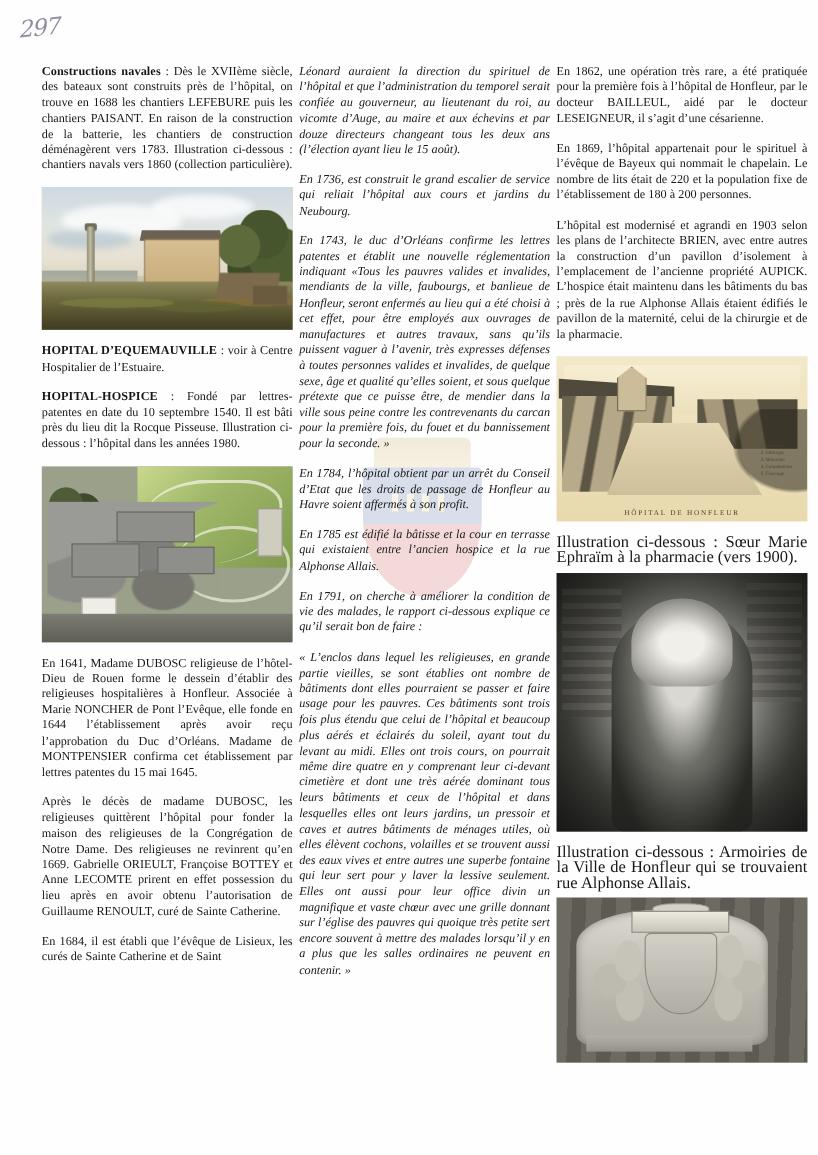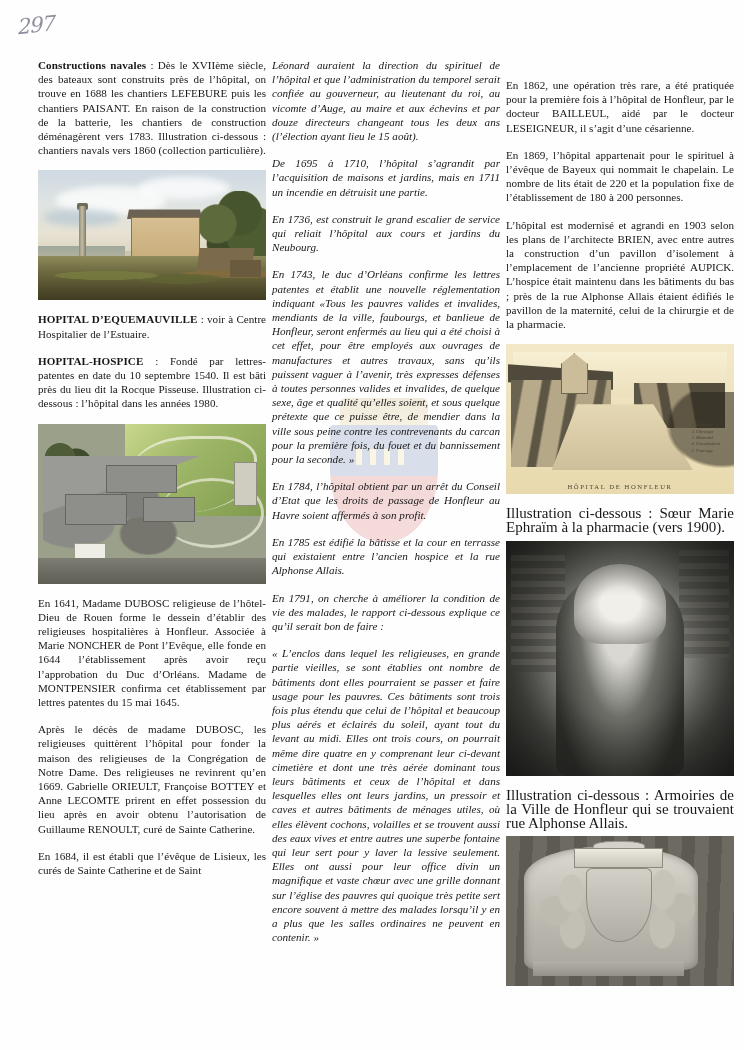--- a/index.html
+++ b/index.html
@@ -36,21 +36,21 @@
   }
 
   
   .col {
     position: absolute;
     top: 58px;
     width: 228px;
   }
   #col-left   { left: 38px;  }
   #col-mid    { left: 272px; font-style: italic; }
-  #col-right  { left: 506px; margin-top: 20px; }
+  #col-right  { left: 506px; }
 
   p.par {
     margin: 0 0 13px 0;
     font-size: 11.1px;
     line-height: 14.2px;
     text-align: justify;
     text-justify: inter-word;
     -webkit-hyphens: none;
     hyphens: none;
     word-spacing: .1px;
@@ -394,21 +394,20 @@
       <div class="lowstrip"></div>
     </div>
 
     <p class="par">En 1641, Madame DUBOSC religieuse de l’hôtel-Dieu de Rouen forme le dessein d’établir des religieuses hospitalières à Honfleur. Associée à Marie NONCHER de Pont l’Evêque, elle fonde en 1644 l’établissement après avoir reçu l’approbation du Duc d’Orléans. Madame de MONTPENSIER confirma cet établissement par lettres patentes du 15 mai 1645.</p>
     <p class="par">Après le décès de madame DUBOSC, les religieuses quittèrent l’hôpital pour fonder la maison des religieuses de la Congrégation de Notre Dame. Des religieuses ne revinrent qu’en 1669. Gabrielle ORIEULT, Françoise BOTTEY et Anne LECOMTE prirent en effet possession du lieu après en avoir obtenu l’autorisation de Guillaume RENOULT, curé de Sainte Catherine.</p>
     <p class="par">En 1684, il est établi que l’évêque de Lisieux, les curés de Sainte Catherine et de Saint</p>
   </div>
 
   <div class="col" id="col-mid">
     <p class="par">Léonard auraient la direction du spirituel de l’hôpital et que l’administration du temporel serait confiée au gouverneur, au lieutenant du roi, au vicomte d’Auge, au maire et aux échevins et par douze directeurs changeant tous les deux ans (l’élection ayant lieu le 15 août).</p>
-    <p class="par">De 1695 à 1710, l’hôpital s’agrandit par l’acquisition de maisons et jardins, mais en 1711 un incendie en détruisit une partie.</p>
     <p class="par">En 1736, est construit le grand escalier de service qui reliait l’hôpital aux cours et jardins du Neubourg.</p>
     <p class="par">En 1743, le duc d’Orléans confirme les lettres patentes et établit une nouvelle réglementation indiquant «Tous les pauvres valides et invalides, mendiants de la ville, faubourgs, et banlieue de Honfleur, seront enfermés au lieu qui a été choisi à cet effet, pour être employés aux ouvrages de manufactures et autres travaux, sans qu’ils puissent vaguer à l’avenir, très expresses défenses à toutes personnes valides et invalides, de quelque sexe, âge et qualité qu’elles soient, et sous quelque prétexte que ce puisse être, de mendier dans la ville sous peine contre les contrevenants du carcan pour la première fois, du fouet et du bannissement pour la seconde. »</p>
     <p class="par">En 1784, l’hôpital obtient par un arrêt du Conseil d’Etat que les droits de passage de Honfleur au Havre soient affermés à son profit.</p>
     <p class="par">En 1785 est édifié la bâtisse et la cour en terrasse qui existaient entre l’ancien hospice et la rue Alphonse Allais.</p>
     <p class="par">En 1791, on cherche à améliorer la condition de vie des malades, le rapport ci-dessous explique ce qu’il serait bon de faire :</p>
     <p class="par">« L’enclos dans lequel les religieuses, en grande partie vieilles, se sont établies ont nombre de bâtiments dont elles pourraient se passer et faire usage pour les pauvres. Ces bâtiments sont trois fois plus étendu que celui de l’hôpital et beaucoup plus aérés et éclairés du soleil, ayant tout du levant au midi. Elles ont trois cours, on pourrait même dire quatre en y comprenant leur ci-devant cimetière et dont une très aérée dominant tous leurs bâtiments et ceux de l’hôpital et dans lesquelles elles ont leurs jardins, un pressoir et caves et autres bâtiments de ménages utiles, où elles élèvent cochons, volailles et se trouvent aussi des eaux vives et entre autres une superbe fontaine qui leur sert pour y laver la lessive seulement. Elles ont aussi pour leur office divin un magnifique et vaste chœur avec une grille donnant sur l’église des pauvres qui quoique très petite sert encore souvent à mettre des malades lorsqu’il y en a plus que les salles ordinaires ne peuvent en contenir. »</p>
   </div>
 
   <div class="col" id="col-right">
     <p class="par">En 1862, une opération très rare, a été pratiquée pour la première fois à l’hôpital de Honfleur, par le docteur BAILLEUL, aidé par le docteur LESEIGNEUR, il s’agit d’une césarienne.</p>

